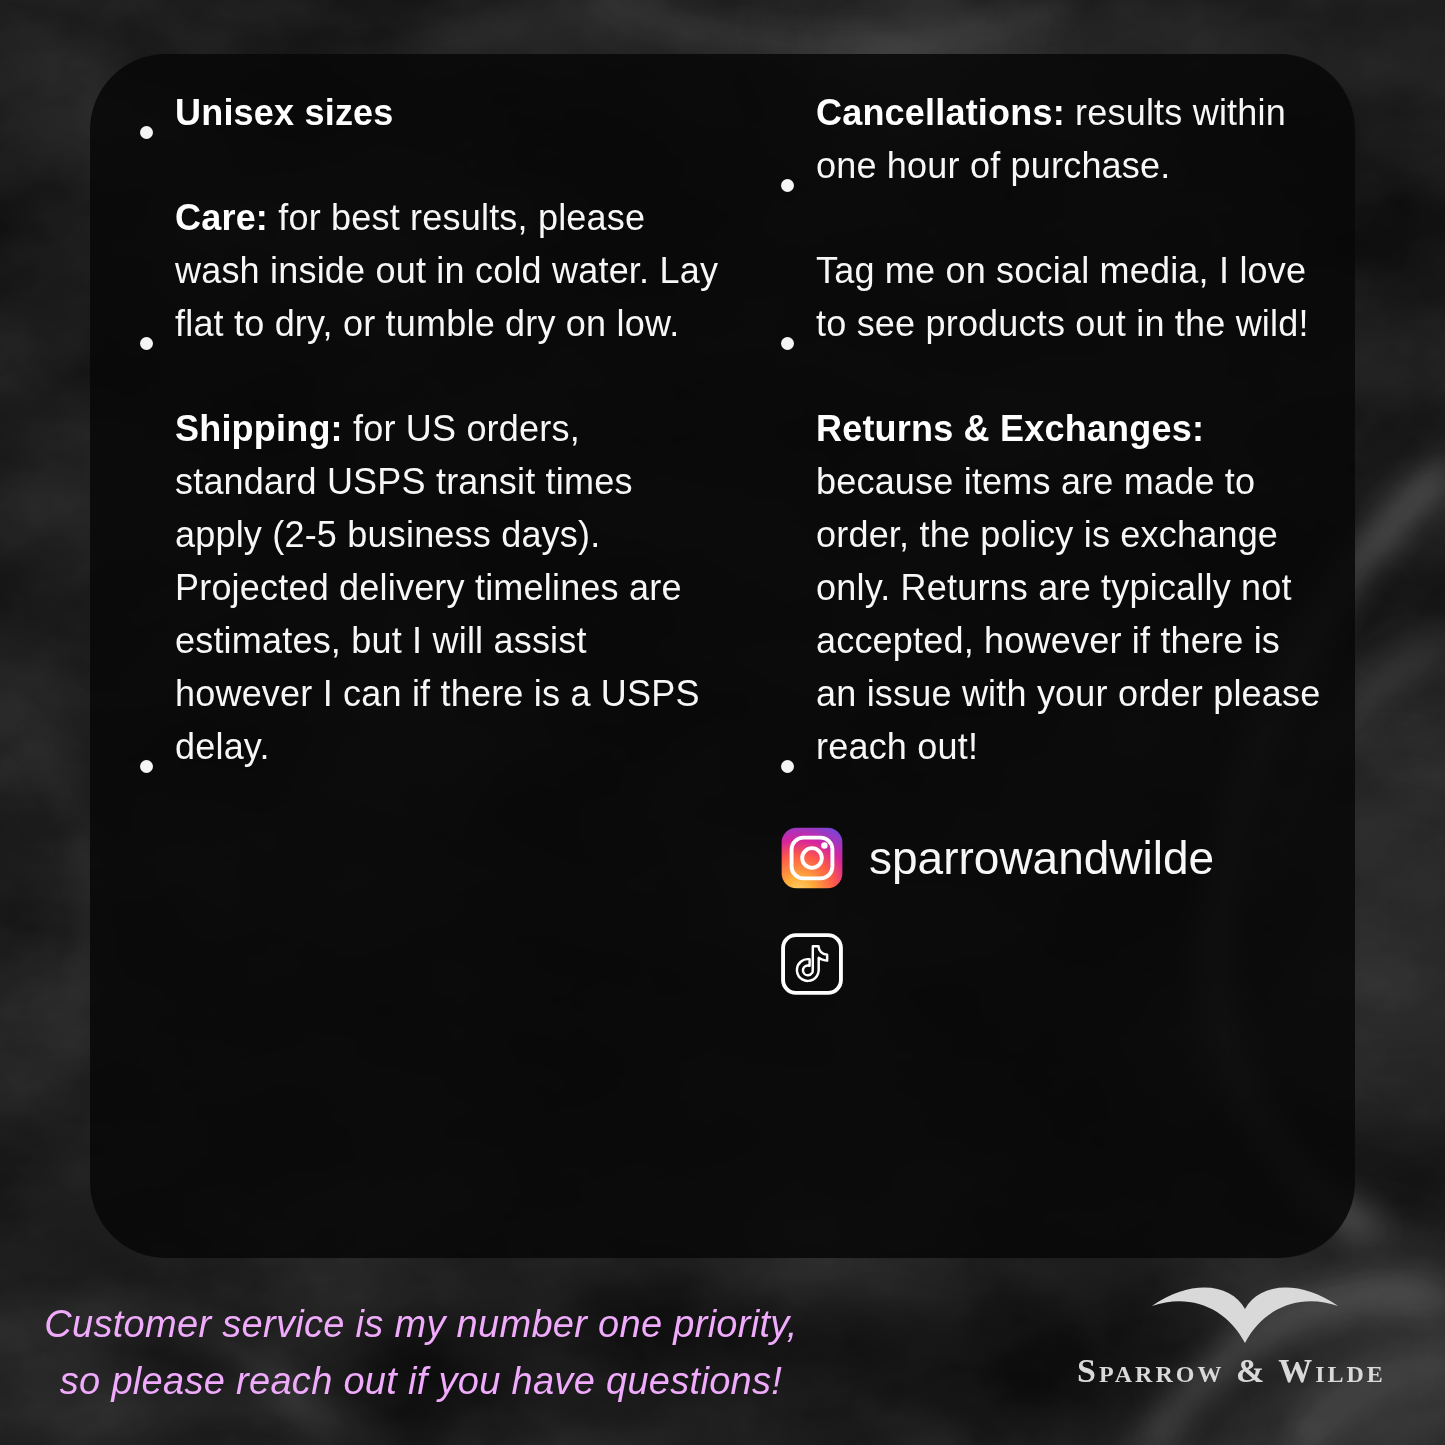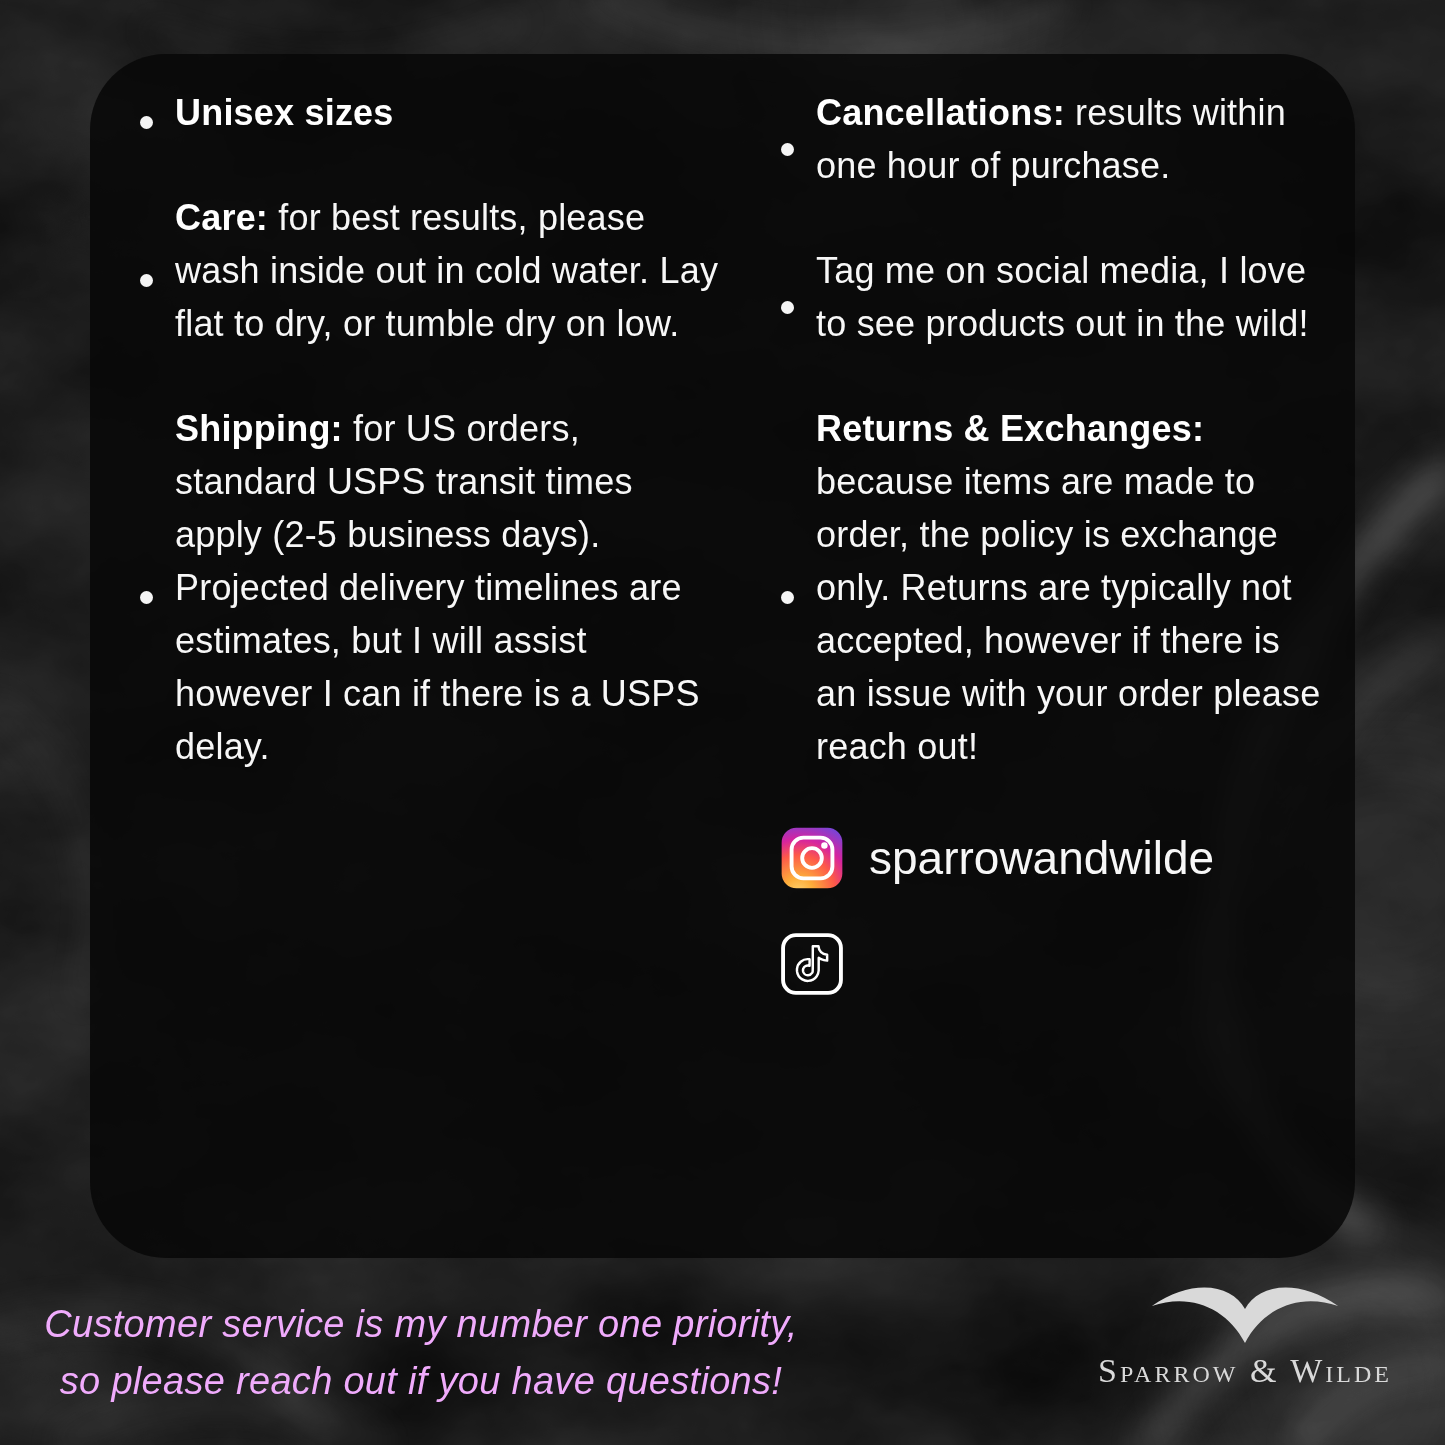--- a/index.html
+++ b/index.html
@@ -14,21 +14,21 @@
   .smoke{position:absolute;inset:0;width:1445px;height:1445px;display:block;}
   
   .panel{
     position:absolute;left:90px;top:54px;width:1265px;height:1204px;
     background:rgba(8,8,8,0.88);
     border-radius:76px;
   }
   .col{position:absolute;top:32px;}
   .col-left{left:50px;width:585px;}
   .col-right{left:691px;width:540px;}
-  .item{display:flex;align-items:center;margin-bottom:52px;}
+  .item{display:flex;align-items:flex-end;margin-bottom:52px;}
   .item:last-child{margin-bottom:6px;}
   .marker{flex:0 0 35px;}
   .marker::before{
     content:"";display:block;width:13px;height:13px;border-radius:50%;
     background:#f5f5f5;margin-top:20px;
   }
   .text{
     margin:0;font-size:36px;line-height:53px;font-weight:400;
     letter-spacing:0.2px;color:#f7f7f7;
   }
@@ -39,21 +39,21 @@
   .social-icon{flex:0 0 62px;width:62px;height:62px;}
   .social-handle{margin-left:26px;font-size:46px;line-height:62px;color:#f7f7f7;}
   
   .footer-text{
     position:absolute;left:38px;top:1296px;width:766px;
     text-align:center;font-style:italic;font-size:38px;line-height:57px;
     color:#f0abfc;letter-spacing:0.3px;
   }
   .brand{
     position:absolute;right:32px;top:1278px;width:336px;
-    text-align:center;color:#d9d9d9;
+    color:#d9d9d9;font-weight:bold;
   }
   .brand-bird{display:block;margin:0 auto;width:200px;height:68px;}
   .brand-name{
     display:block;margin-top:6px;
     font-family:"Liberation Serif","DejaVu Serif",serif;
     font-variant:small-caps;font-size:34px;letter-spacing:3px;
     color:#d9d9d9;white-space:nowrap;
   }
 </style>
 </head>

